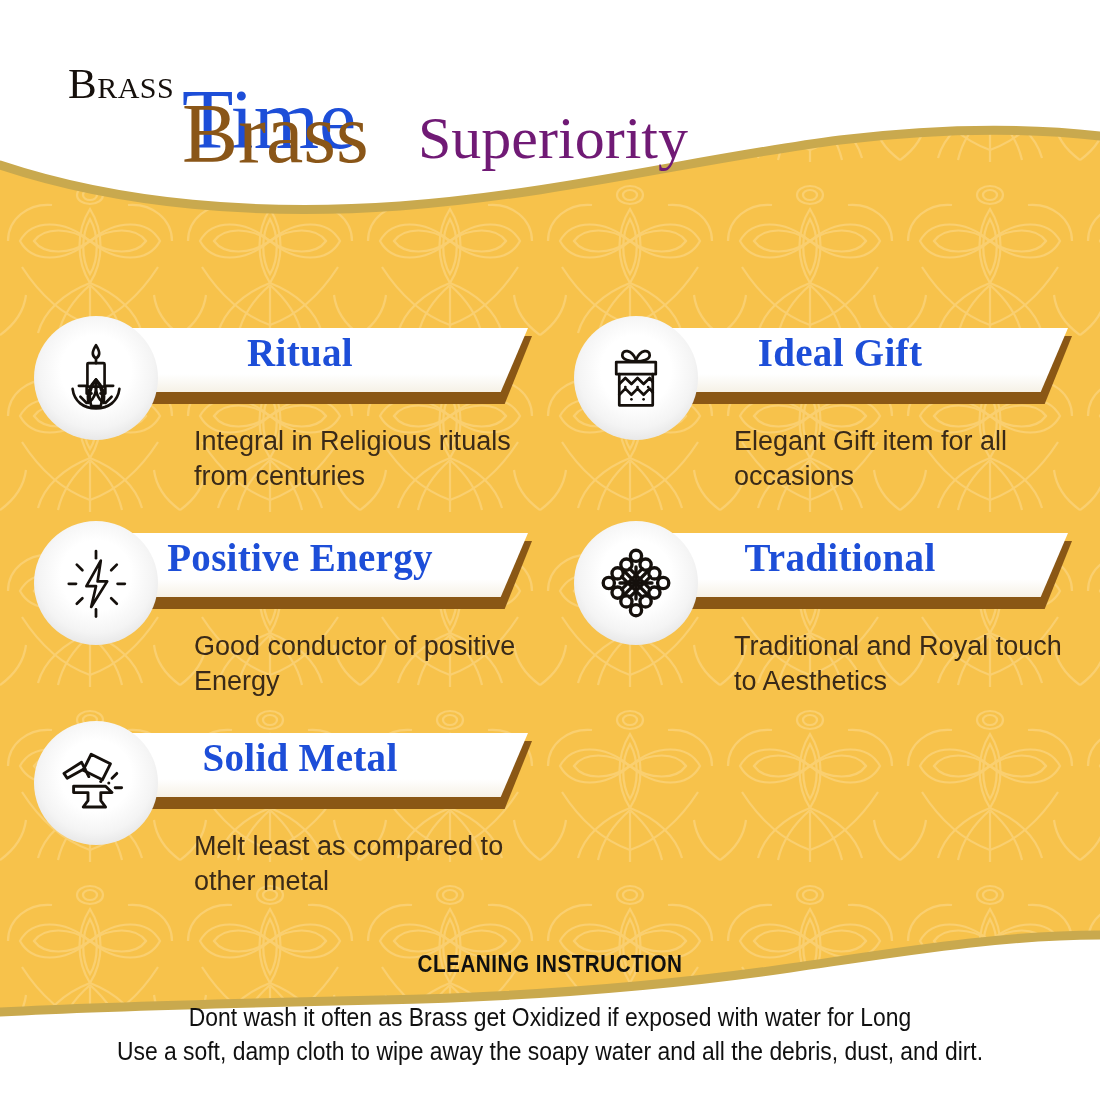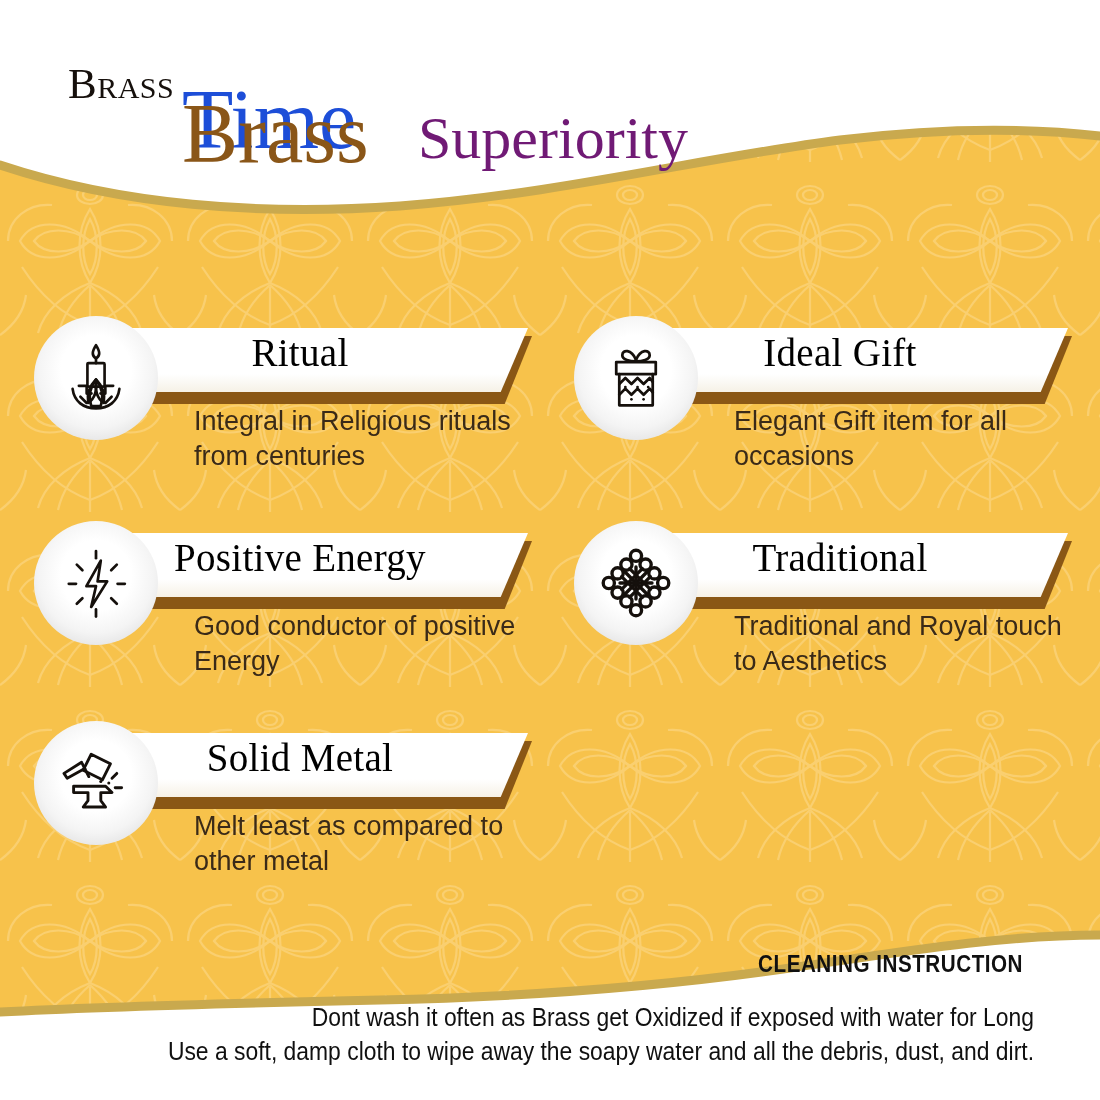--- a/index.html
+++ b/index.html
@@ -131,23 +131,24 @@
     position: absolute;
     left: 0;
     top: 0;
     width: 384px;
     height: 48px;
     display: flex;
     align-items: center;
     justify-content: center;
     font-family: "Liberation Serif", "DejaVu Serif", serif;
     font-size: 39px;
-    color: #000000;
+    color: #1d4ed8;
     letter-spacing: 0.3px;
     white-space: nowrap;
+    font-weight: bold;
   }
 
   
   .badge {
     position: absolute;
     left: 0;
     top: 0;
     width: 124px;
     height: 124px;
     border-radius: 50%;
@@ -158,37 +159,37 @@
     box-shadow: 0 0 0 0 rgba(0,0,0,0);
   }
   .badge svg {
     display: block;
   }
 
   
   .card-desc {
     position: absolute;
     left: 160px;
-    top: 88px;
+    top: 108px;
     width: 330px;
     font-family: "Liberation Sans", sans-serif;
     font-size: 27px;
     line-height: 1.30;
     color: #3a2a18;
   }
   .card.row-3.col-r .card-desc { width: 338px; }
 
   
   #cleaning {
     position: absolute;
     left: 0;
     top: 950px;
     width: 1100px;
     z-index: 7;
-    text-align: right;
+    text-align: center;
   }
   #cleaning-heading {
     font-family: "Liberation Sans", sans-serif;
     font-weight: bold;
     font-size: 24px;
     letter-spacing: 0.6px;
     color: #101010;
     transform: scaleX(0.86);
     transform-origin: center;
   }

